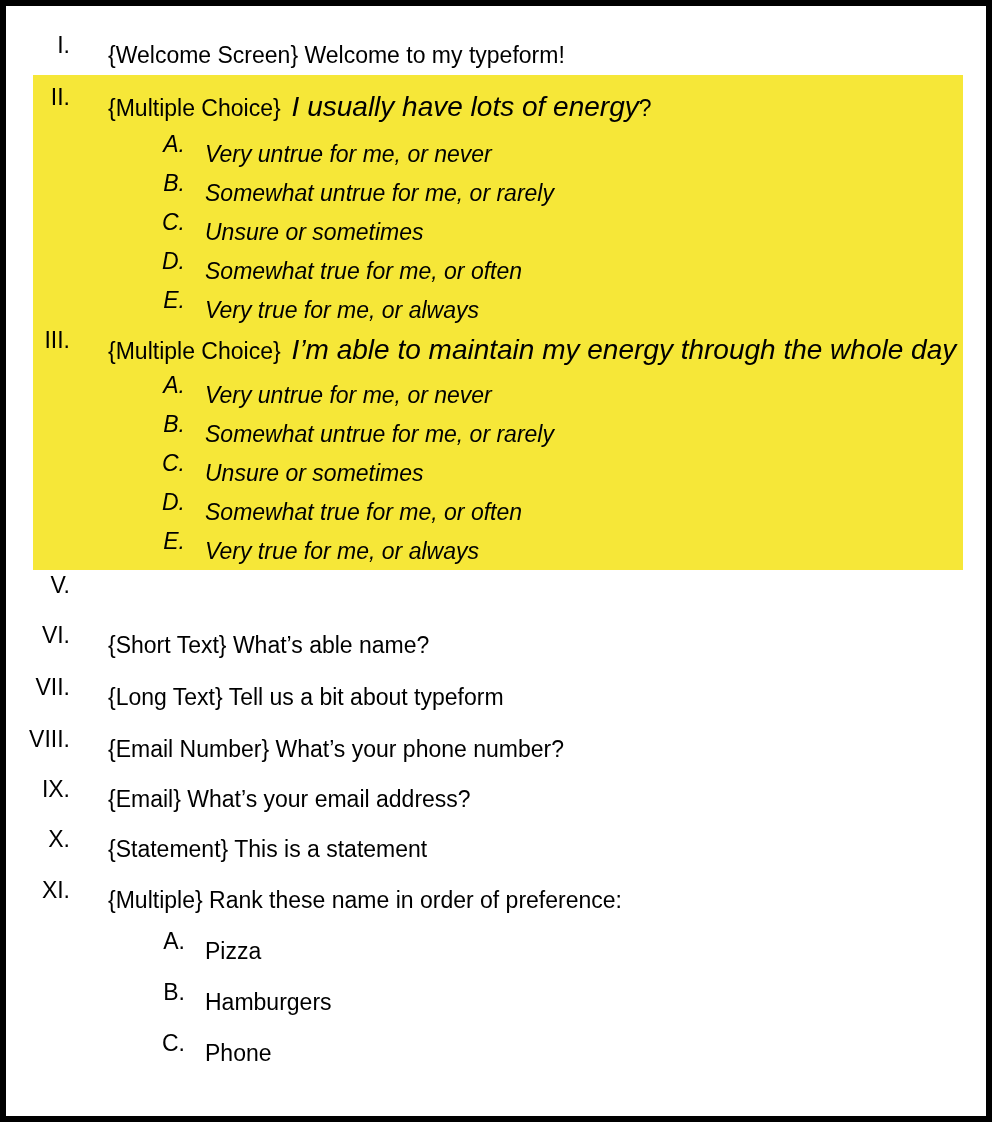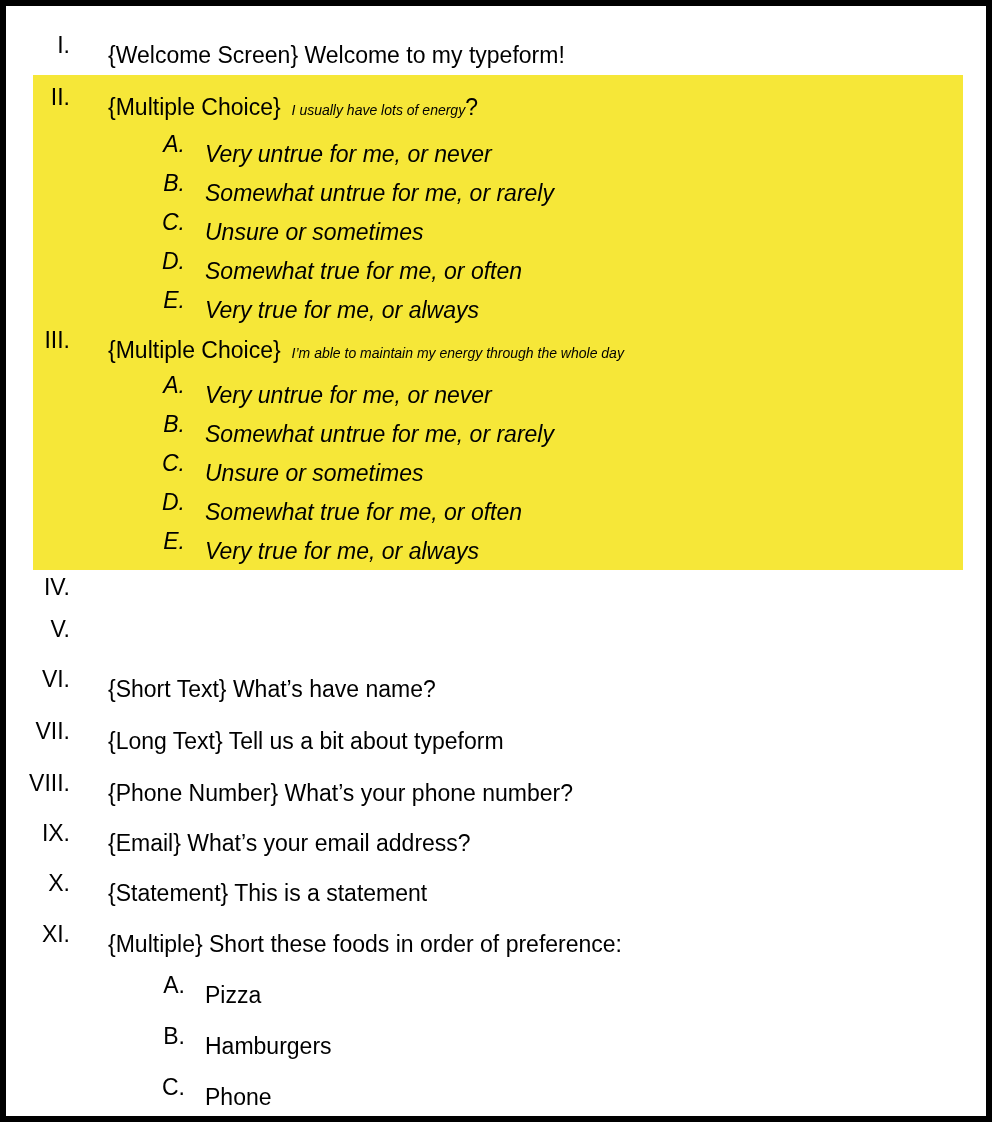--- a/index.html
+++ b/index.html
@@ -9,21 +9,21 @@
     font-family:"Liberation Sans",sans-serif;color:#000;
   }
   .hl{position:absolute;left:27px;top:69px;width:930px;height:495px;background:#f6e738;z-index:0;}
   .line{position:relative;z-index:1;display:flex;align-items:center;font-size:23px;line-height:1.15;}
   .marker{flex:none;width:64px;text-align:right;}
   .sub .marker{width:179px;}
   .text{margin-left:38px;white-space:nowrap;margin-top:20px;}
   .sub .text{margin-left:20px;text-align:right;}
   .italic{font-style:italic;}
   .tag{font-style:normal;}
-  .question{font-style:italic;font-size:14px;margin-left:11px;}
+  .question{font-style:italic;font-size:28px;margin-left:11px;}
   .qmark{font-style:normal;font-size:23px;}
   .h36{height:36px}.h39{height:39px}.h40{height:40px}.h44{height:44px}
   .h48{height:48px}.h51{height:51px}.h52{height:52px}
   .mt4{margin-top:4px}.mt6{margin-top:6px}.mt8{margin-top:8px}.mt13{margin-top:13px}
 </style>
 </head>
 <body>
 
 <div class="page">
 
@@ -79,55 +79,52 @@
   </div>
   <div class="line sub italic h39">
     <span class="marker">D.</span>
     <span class="text">Somewhat true for me, or often</span>
   </div>
   <div class="line sub italic h39">
     <span class="marker">E.</span>
     <span class="text">Very true for me, or always</span>
   </div>
 
-  <div class="line h36 mt8">
-    <span class="marker">IV.</span>
-  </div>
   <div class="line h48">
     <span class="marker">V.</span>
   </div>
 
   <div class="line h52">
     <span class="marker">VI.</span>
-    <span class="text"><span class="tag">{Short Text}</span> <span>What’s have name?</span></span>
+    <span class="text"><span class="tag">{Short Text}</span> <span>What’s able name?</span></span>
   </div>
 
   <div class="line h52">
     <span class="marker">VII.</span>
     <span class="text"><span class="tag">{Long Text}</span> <span>Tell us a bit about typeform</span></span>
   </div>
 
   <div class="line h52">
     <span class="marker">VIII.</span>
-    <span class="text"><span class="tag">{Phone Number}</span> <span>What’s your phone number?</span></span>
+    <span class="text"><span class="tag">{Email Number}</span> <span>What’s your phone number?</span></span>
   </div>
 
   <div class="line h48">
     <span class="marker">IX.</span>
     <span class="text"><span class="tag">{Email}</span> <span>What’s your email address?</span></span>
   </div>
 
   <div class="line h52">
     <span class="marker">X.</span>
     <span class="text"><span class="tag">{Statement}</span> <span>This is a statement</span></span>
   </div>
 
   <div class="line h51">
     <span class="marker">XI.</span>
-    <span class="text"><span class="tag">{Multiple}</span> <span>Short these foods in order of preference:</span></span>
+    <span class="text"><span class="tag">{Multiple}</span> <span>Rank these name in order of preference:</span></span>
   </div>
 
   <div class="line sub h51">
     <span class="marker">A.</span>
     <span class="text">Pizza</span>
   </div>
   <div class="line sub h51">
     <span class="marker">B.</span>
     <span class="text">Hamburgers</span>
   </div>

